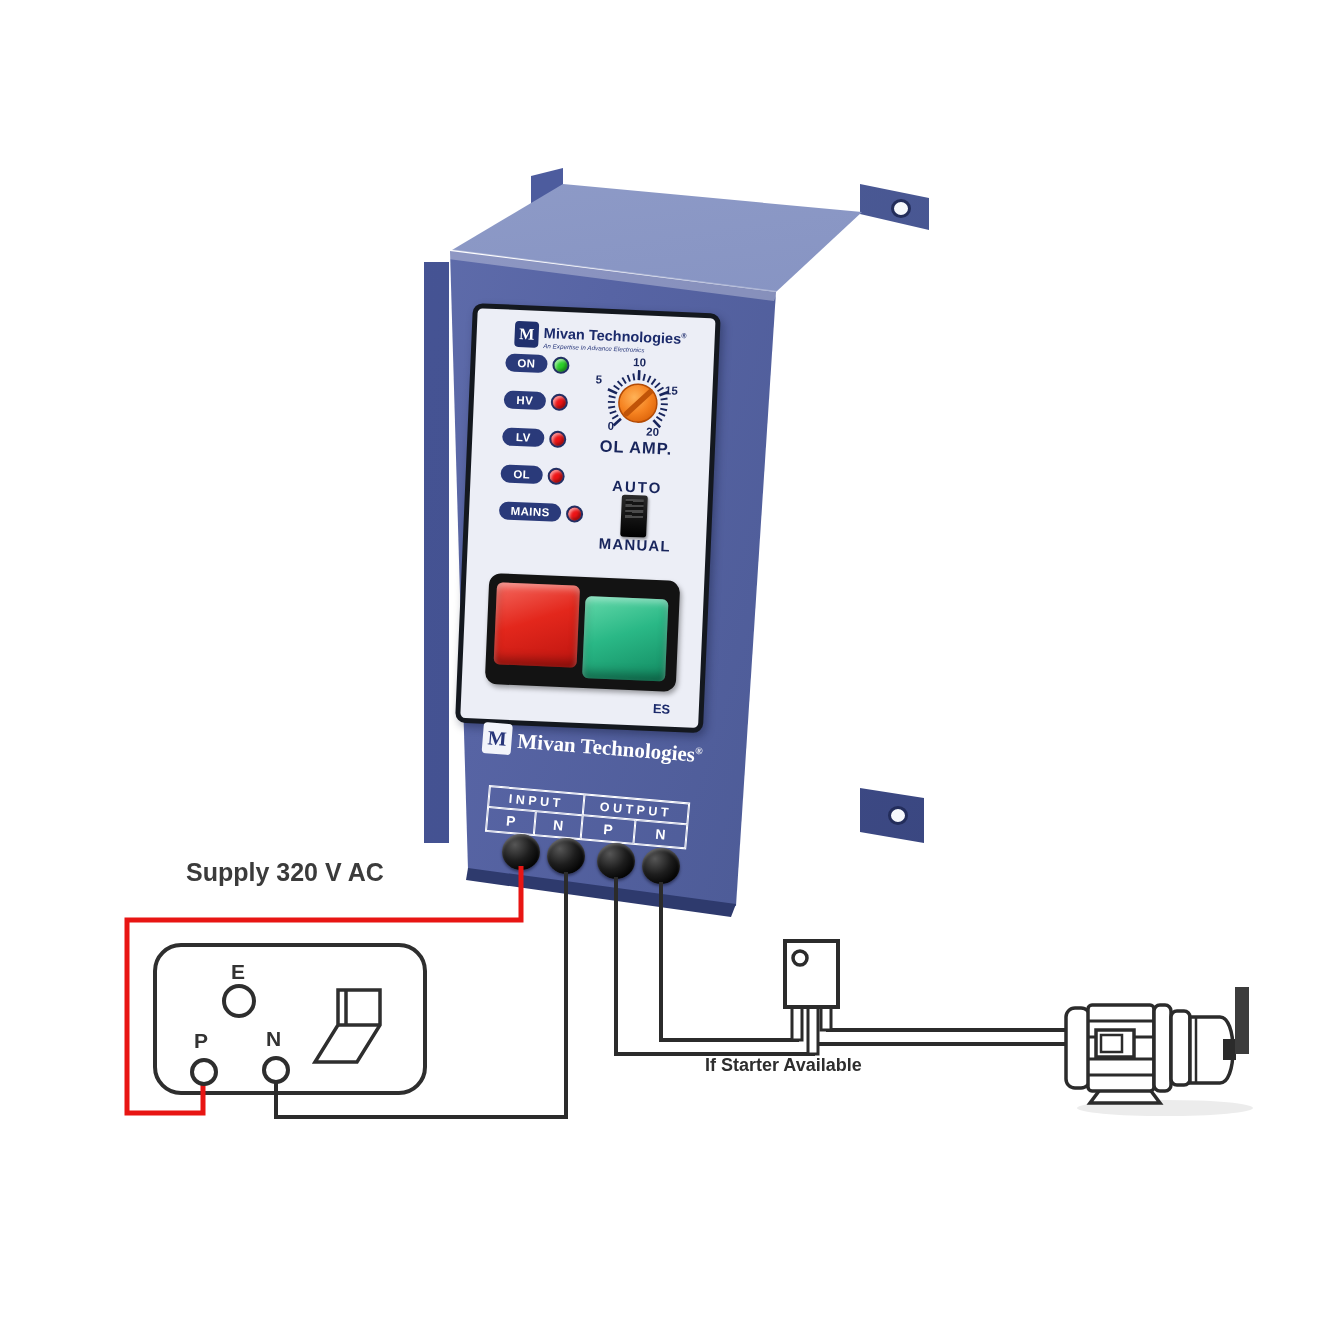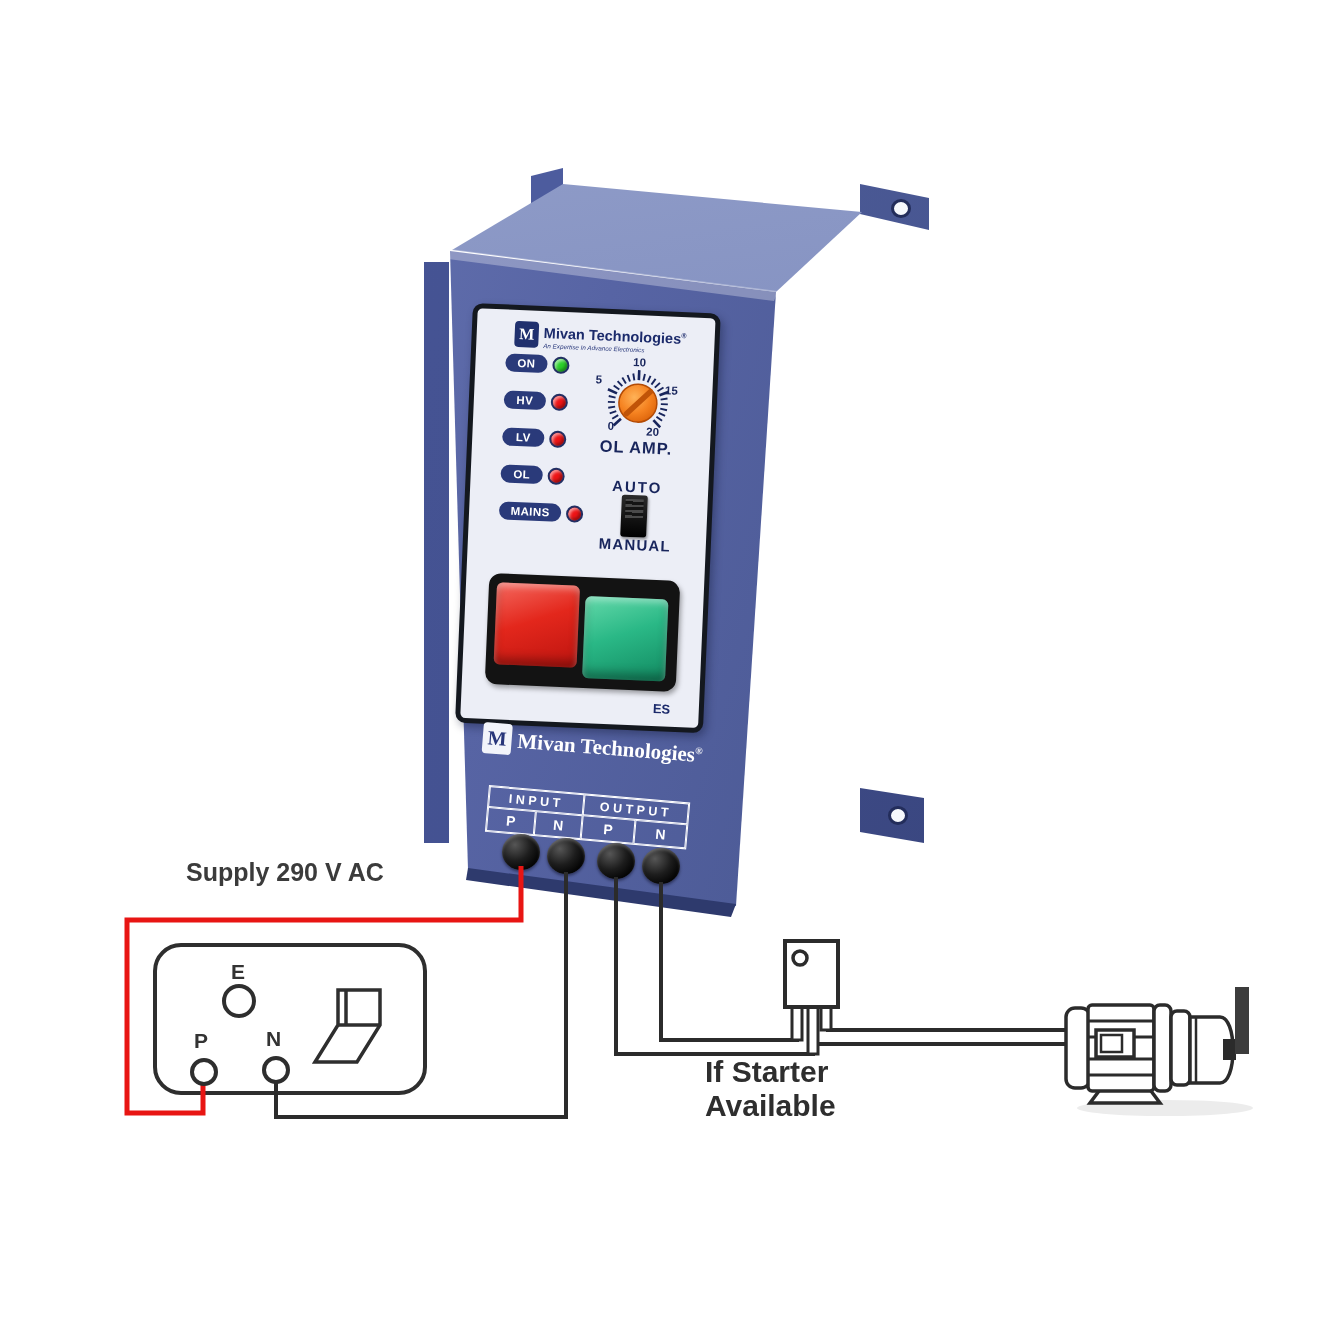--- a/index.html
+++ b/index.html
@@ -85,21 +85,21 @@
   .thead{grid-column:span 2;font-size:12.5px;letter-spacing:3.5px;}
   .tpin{font-size:14px;}
   .term{position:absolute;width:38px;height:36px;border-radius:50%;z-index:2;
     background:radial-gradient(circle at 34% 30%, #565656 0%, #1d1d1d 45%, #000 80%);
     box-shadow:inset 0 2px 3px rgba(255,255,255,.25), 0 2px 3px rgba(0,0,20,.45);}
 
   
   .diagram{position:absolute;inset:0;z-index:3;pointer-events:none;}
   .dlabel{position:absolute;z-index:4;color:#2e2e2e;font-weight:bold;}
   .supply-lab{left:186px;top:858px;width:215px;font-size:25px;color:#3b3b3b;}
-  .starter-lab{left:705px;top:1055px;width:215px;font-size:30px;}
+  .starter-lab{left:705px;top:1055px;width:215px;font-size:18px;}
   .motor-lab{left:1038px;top:1122px;width:265px;font-size:29px;text-align:center;}
   .pinlab{position:absolute;z-index:4;color:#333;font-weight:bold;font-size:21px;}
 </style>
 </head>
 <body>
 
 <div class="stage">
 
   <div class="face flange-left"></div>
   <div class="face tab-tl"></div>
@@ -270,19 +270,19 @@
         <rect x="1154" y="1005" width="17" height="86" rx="6"></rect>
         <rect x="1171" y="1011" width="19" height="74" rx="6"></rect>
         <path d="M1190,1017 h30 c8,0 13,14 13,33 c0,19 -5,33 -13,33 h-30 z"></path>
         <path d="M1196,1017 v66" fill="none" stroke-width="2.5"></path>
       </g>
       <rect x="1223" y="1039" width="13" height="21" fill="#2b2b2b"></rect>
       <rect x="1235" y="987" width="14" height="67" fill="#3c3c3c"></rect>
     </g>
   </svg>
 
-  <div class="dlabel supply-lab">Supply 290 V AC</div>
+  <div class="dlabel supply-lab">Supply 320 V AC</div>
   <span class="pinlab" style="left:231px;top:960px;">E</span>
   <span class="pinlab" style="left:194px;top:1029px;">P</span>
   <span class="pinlab" style="left:266px;top:1027px;">N</span>
   <div class="dlabel starter-lab">If Starter Available</div>
 
 </div>
 
 </body></html>

